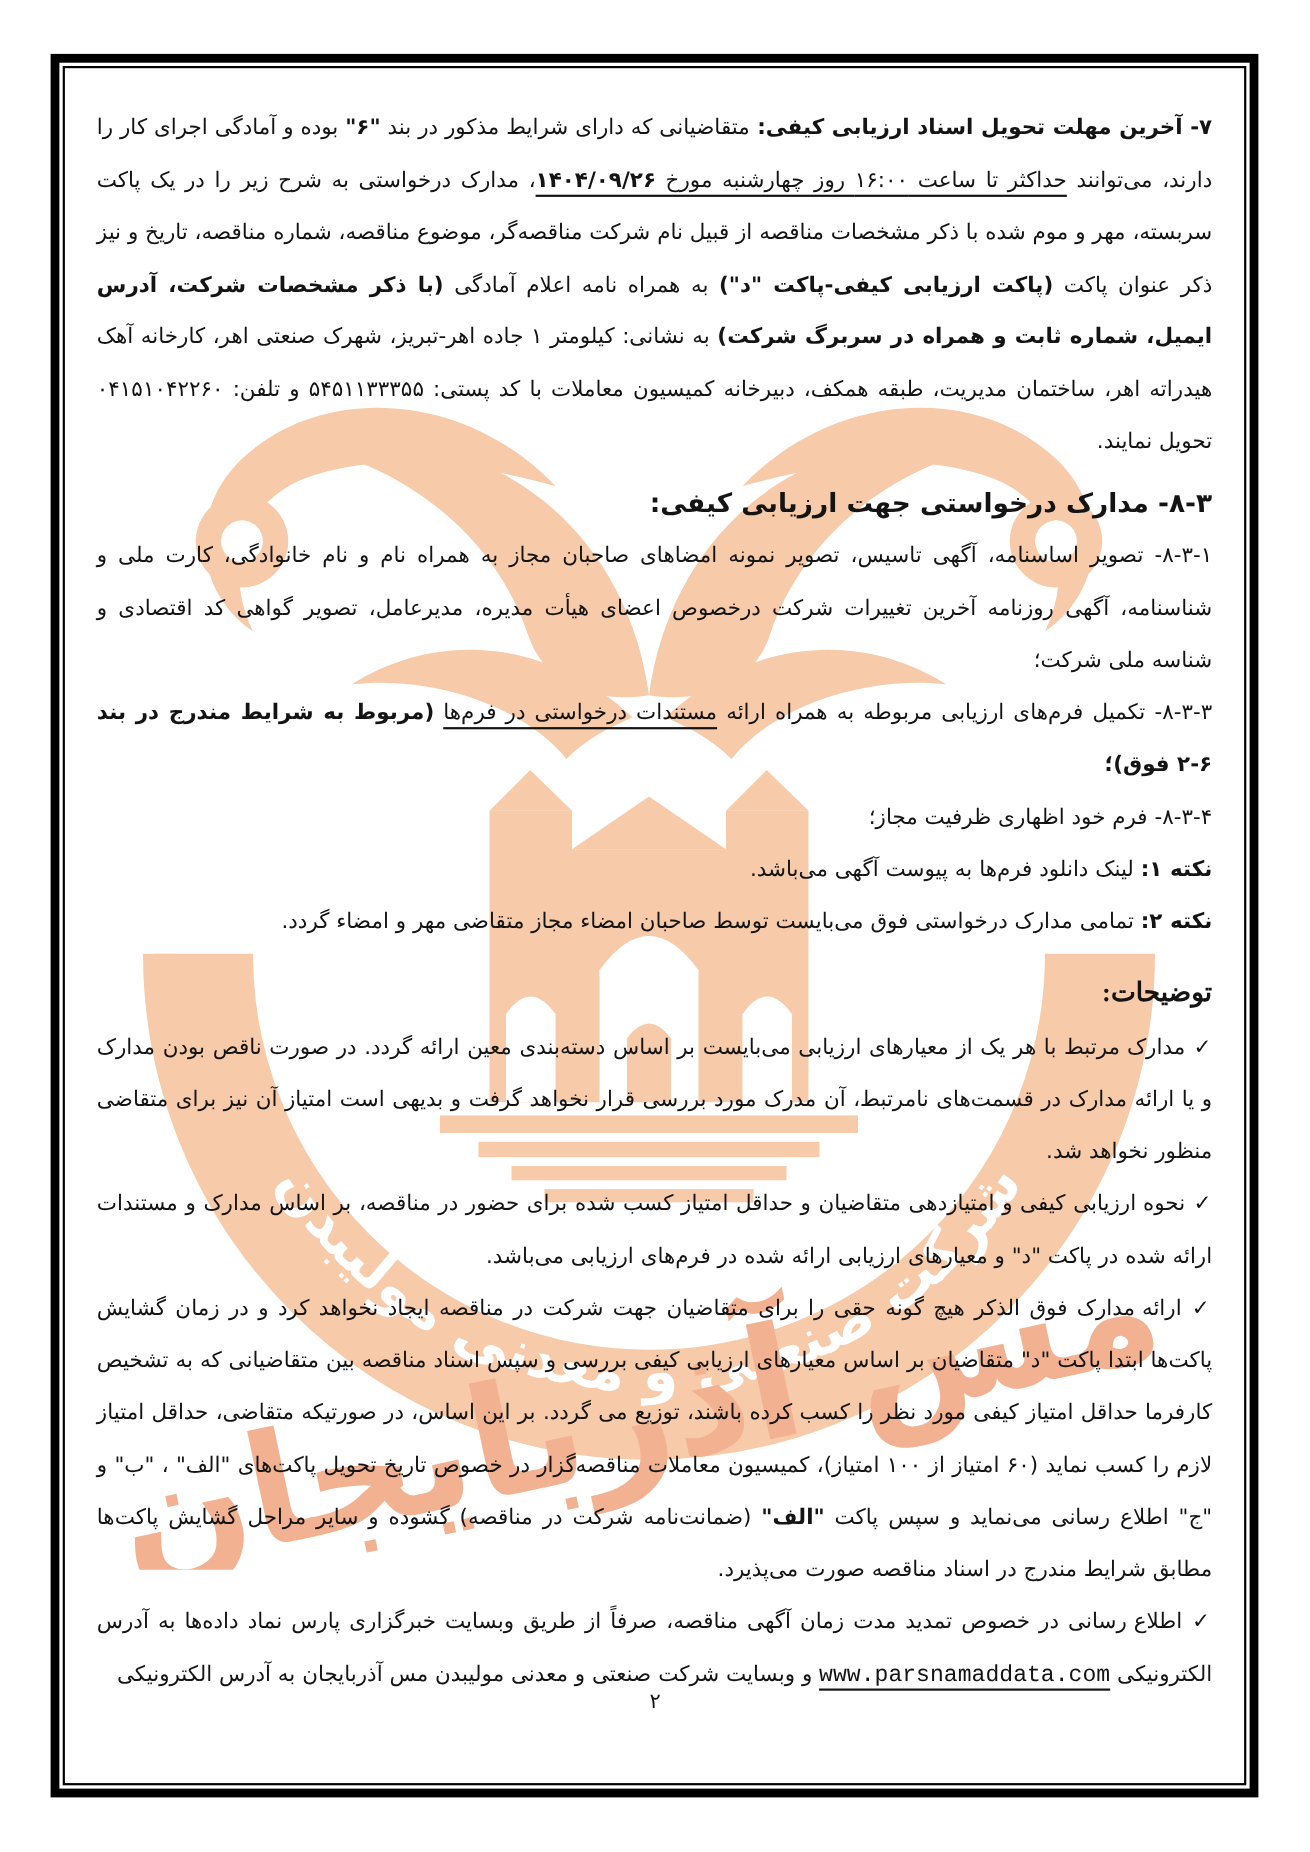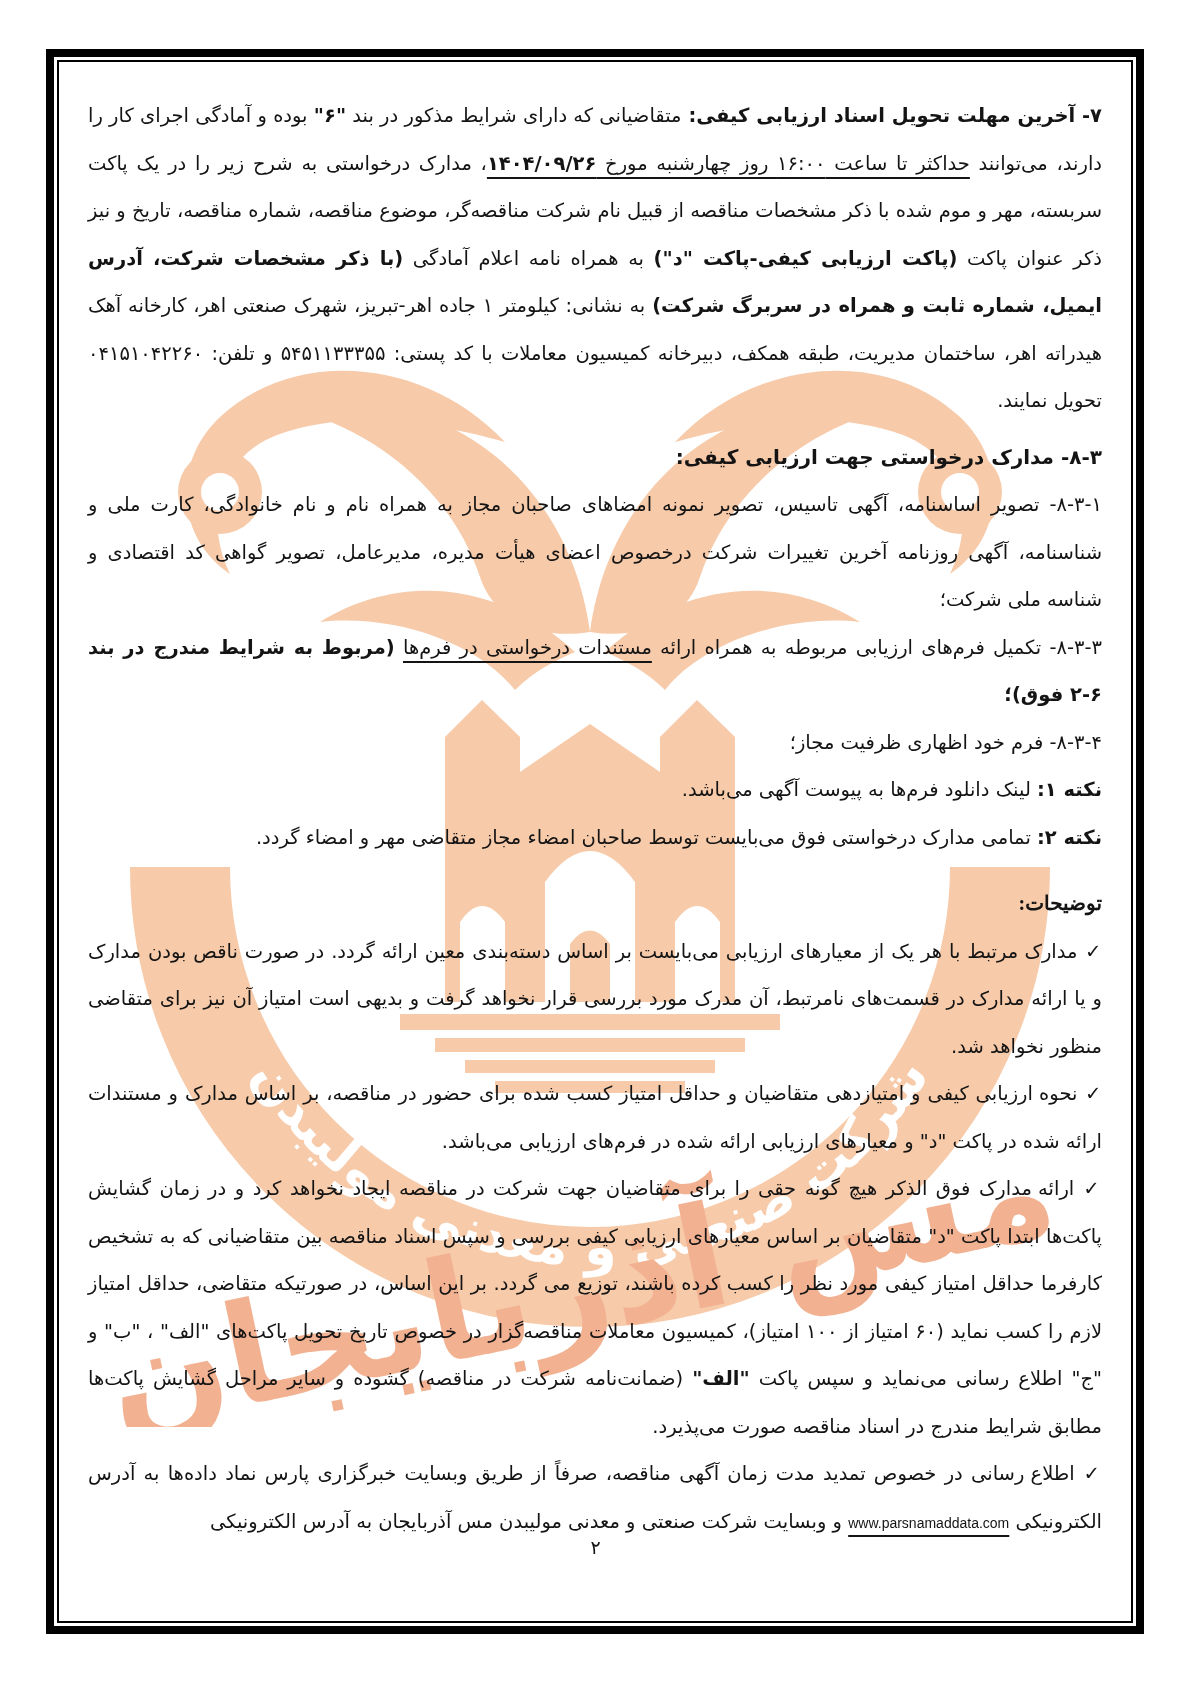--- a/index.html
+++ b/index.html
@@ -14,27 +14,27 @@
   }
   .frame-inner{position:absolute;inset:3px;border:2px solid #000;}
   
   .watermark{position:absolute;left:115px;top:322px;width:950px;height:1105px;z-index:0;}
   
   .content{
     position:absolute;left:88px;top:92px;width:1014px;z-index:2;
     direction:rtl;text-align:justify;font-size:19.5px;line-height:47.5px;
   }
   p.block{margin:0;padding:0;}
-  p.heading{font-size:20px;}
+  p.heading{font-size:24px;}
   p.h83{margin-top:9px;}
   p.gap{margin-top:19px;font-family:Liberation Serif, serif;}
   span.b{font-weight:700;}
   span.u{text-decoration:underline;text-underline-offset:7px;text-decoration-thickness:1.5px;}
   span.chk{font-weight:700;}
-  span.latin{font-family:Liberation Sans, sans-serif;font-size:14px;}
+  span.latin{font-family:Liberation Mono, monospace;font-size:21px;}
   .page-number{
     position:absolute;left:0;right:0;top:1536px;text-align:center;
     font-size:19px;z-index:2;direction:rtl;
   }
 </style>
 </head>
 <body>
 
 <svg class="watermark" viewBox="0 0 950 1105" aria-hidden="true">
   <g fill="#f7caa9">

